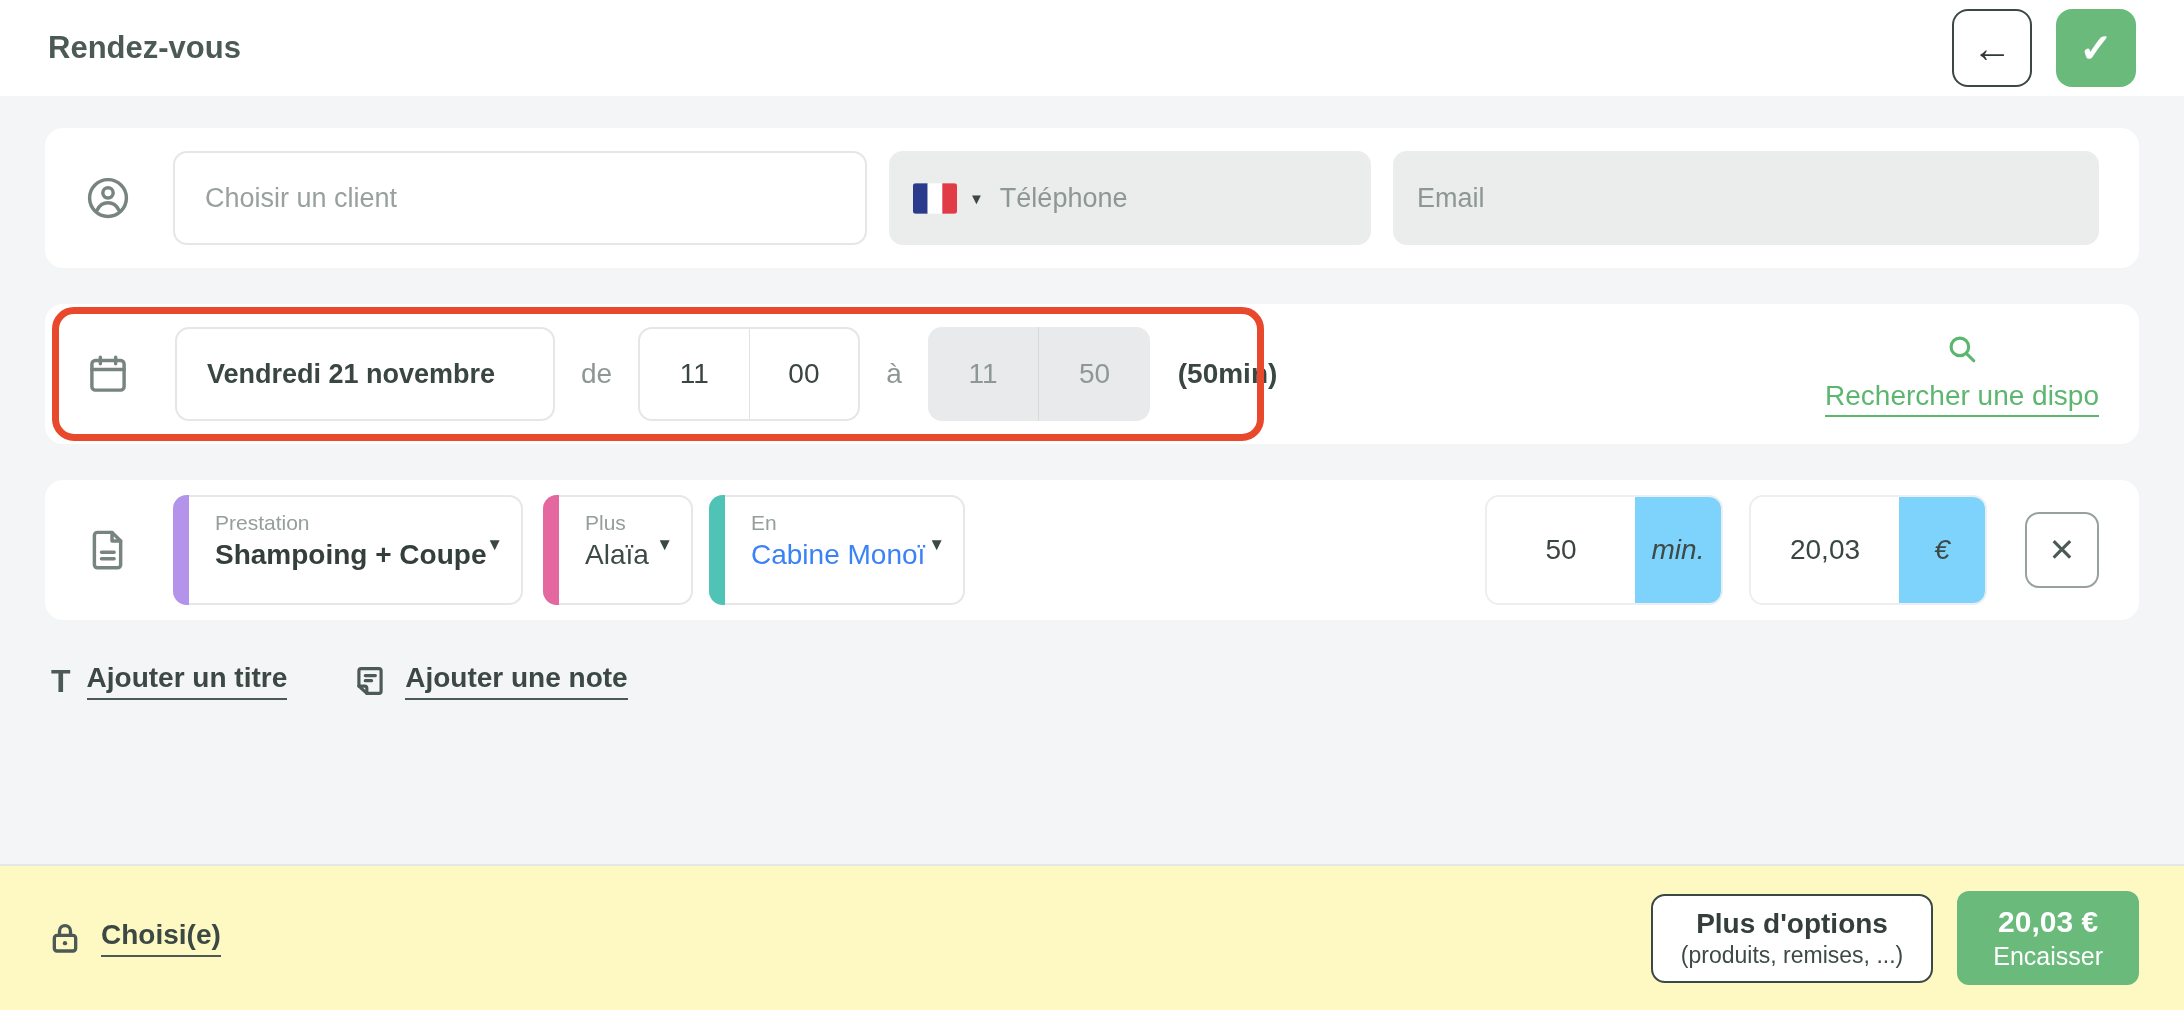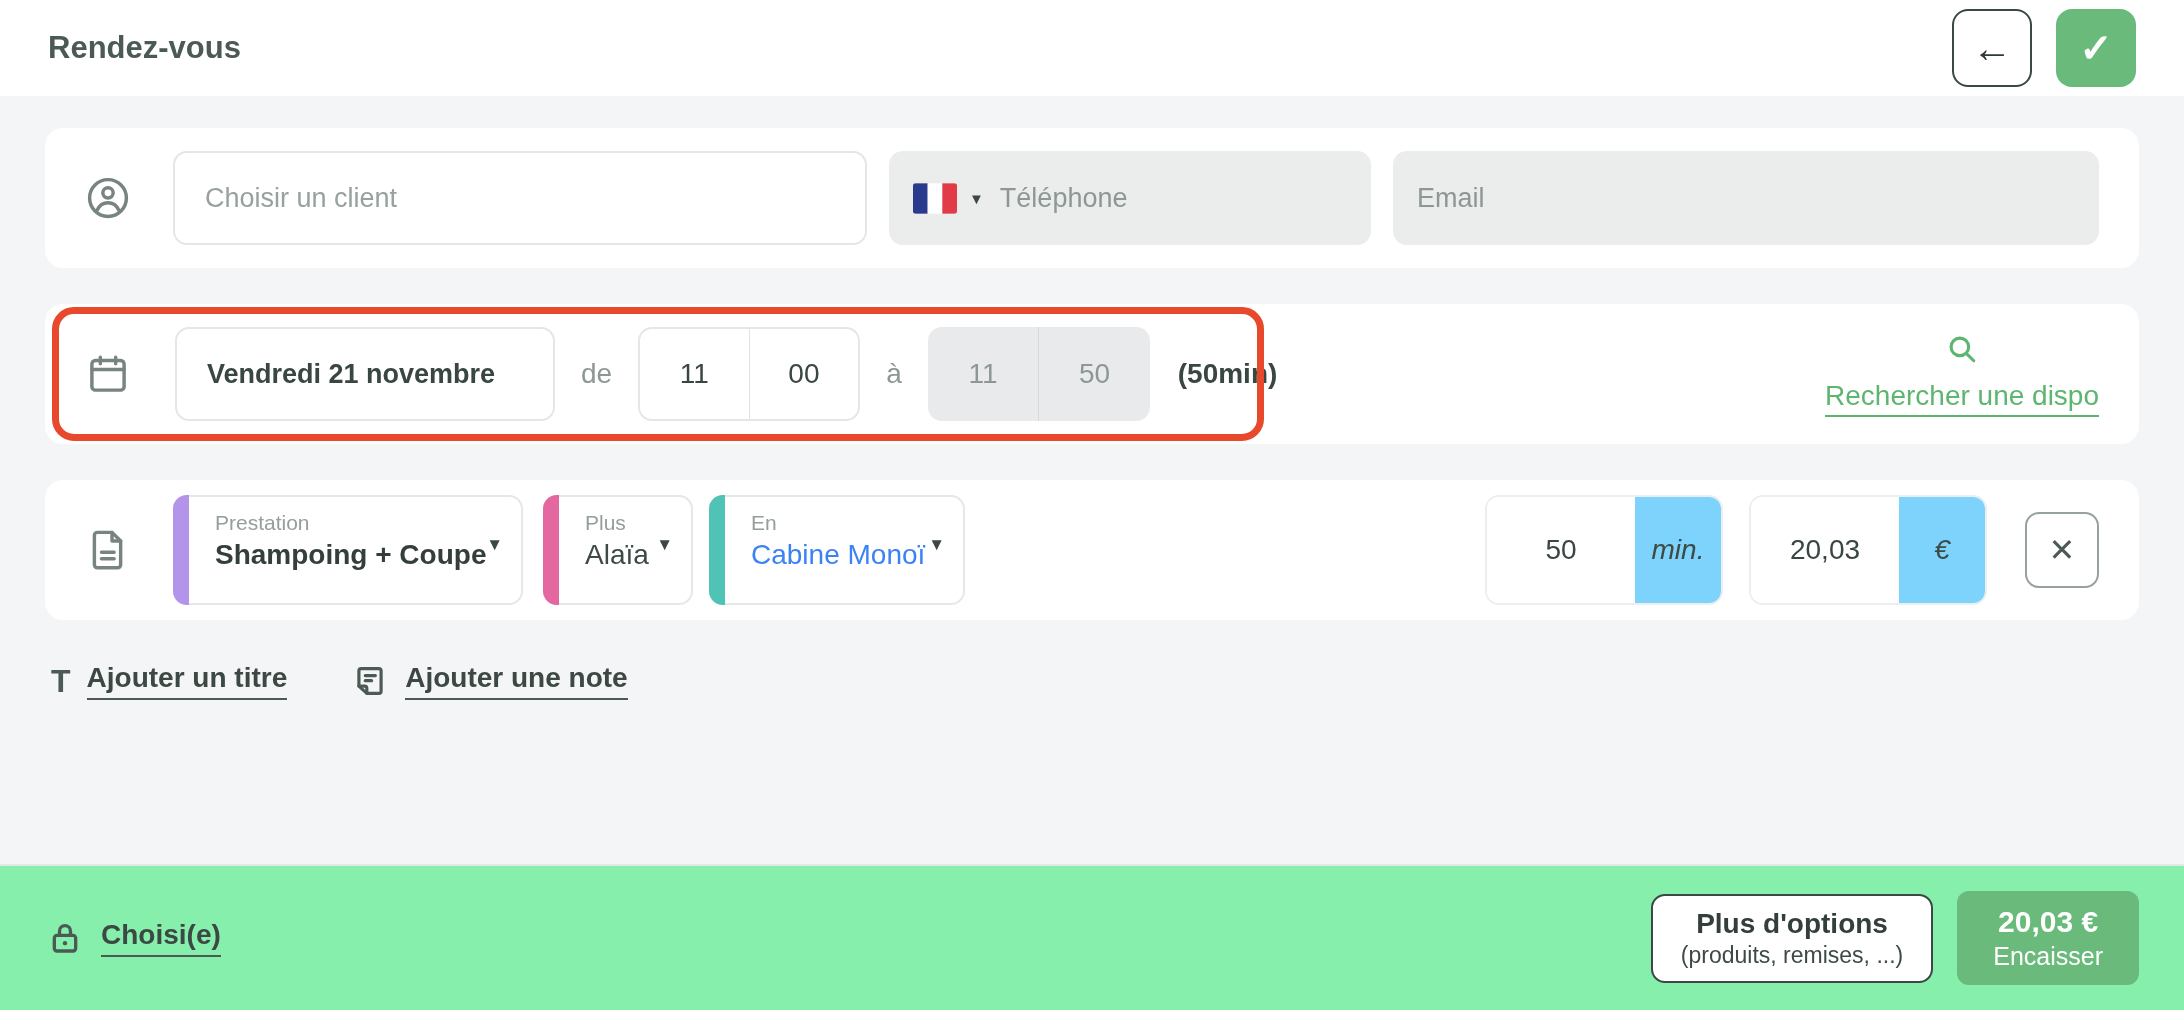--- a/index.html
+++ b/index.html
@@ -144,21 +144,21 @@
   .link-item { display:flex; align-items:center; gap:16px; cursor:pointer; text-decoration:none; color:#3c4843; }
   .link-item .t-glyph { font-size:32px; font-weight:bold; color:#4c5a55; line-height:1; }
   .link-item svg { width:38px; height:38px; }
   .link-item .link-label {
     font-size:28px; font-weight:600; color:#3c4843;
     border-bottom:2.5px solid #4c5a55; padding-bottom:4px;
   }
 
   
   .footer {
-    flex:0 0 auto; height:146px; background:#86efac; border-top:2px solid #e4e6e8;
+    flex:0 0 auto; height:146px; background:#fef9c3; border-top:2px solid #e4e6e8;
     display:flex; align-items:center; padding:0 45px;
   }
   .status-link { display:flex; align-items:center; gap:16px; cursor:pointer; text-decoration:none; }
   .status-link svg { width:40px; height:40px; }
   .status-link .link-label {
     font-size:28px; font-weight:600; color:#3c4843;
     border-bottom:2.5px solid #4c5a55; padding-bottom:4px;
   }
   .footer-actions { margin-left:auto; display:flex; align-items:center; gap:24px; }
   .btn-more {

